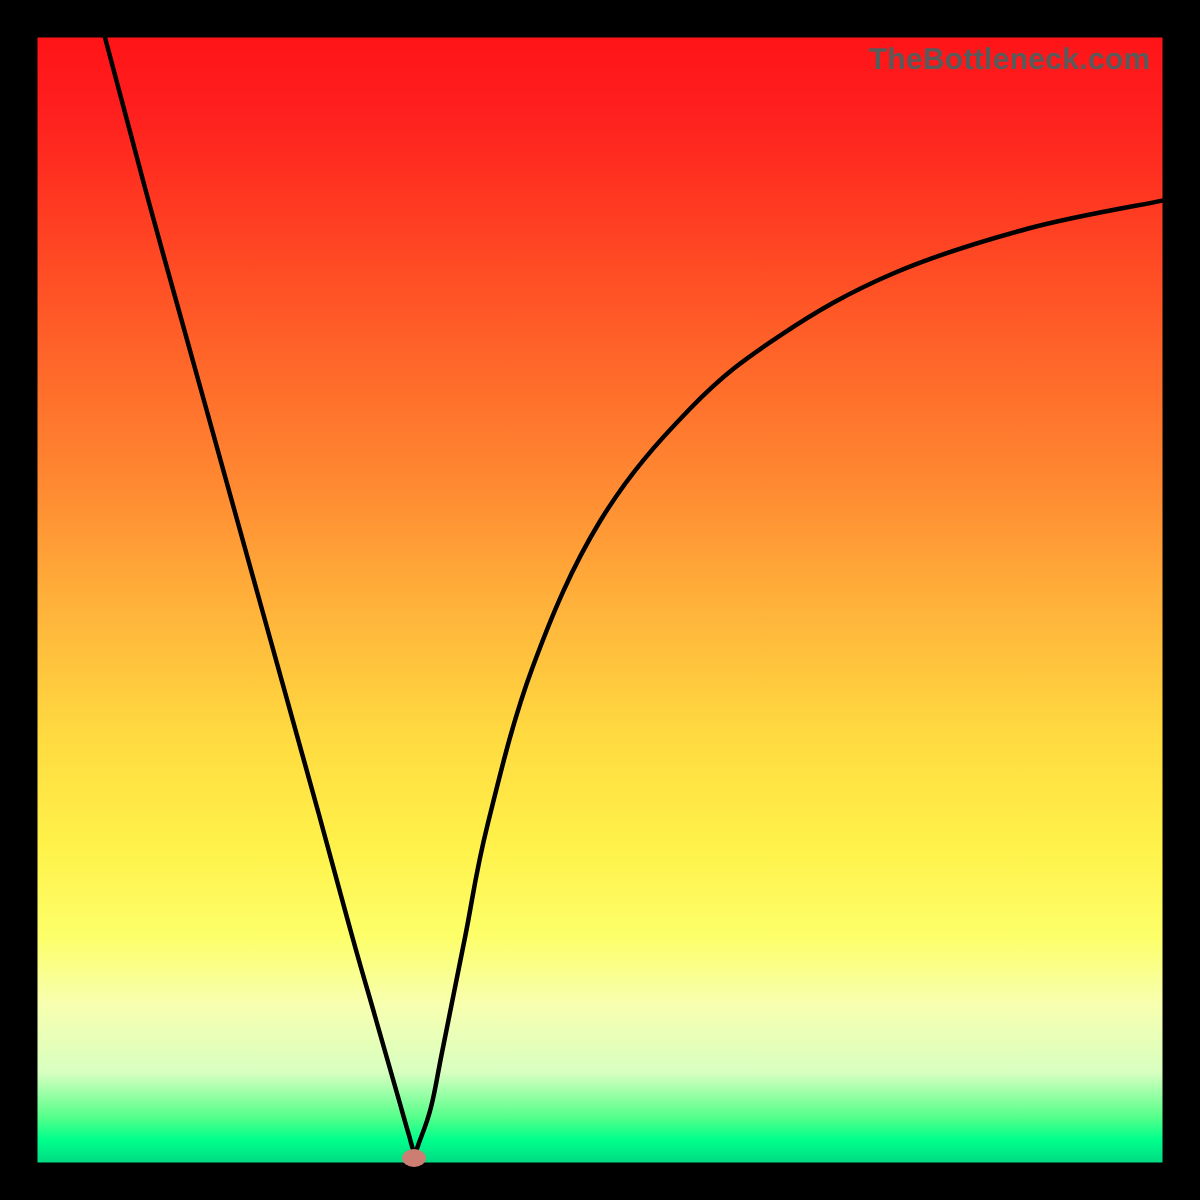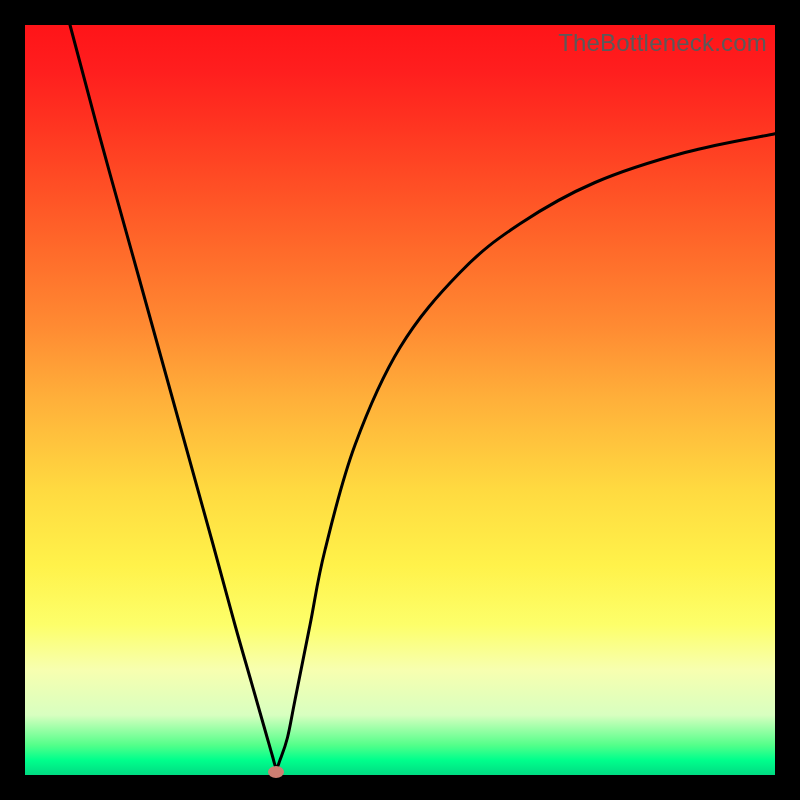--- a/index.html
+++ b/index.html
@@ -33,22 +33,22 @@
       #54ff8a 96%,
       #00ff8c 98%,
       #00db82 100%
     );
   }
   .watermark {
     position: absolute;
     top: 4px;
     right: 8px;
     color: #5a5a5a;
-    font-size: 24px;
-    font-weight: 400;
+    font-size: 20px;
+    font-weight: 700;
     letter-spacing: 0.2px;
     user-select: none;
   }
   svg.curve {
     position: absolute;
     left: 0;
     top: 0;
     width: 750px;
     height: 750px;
     overflow: visible;

